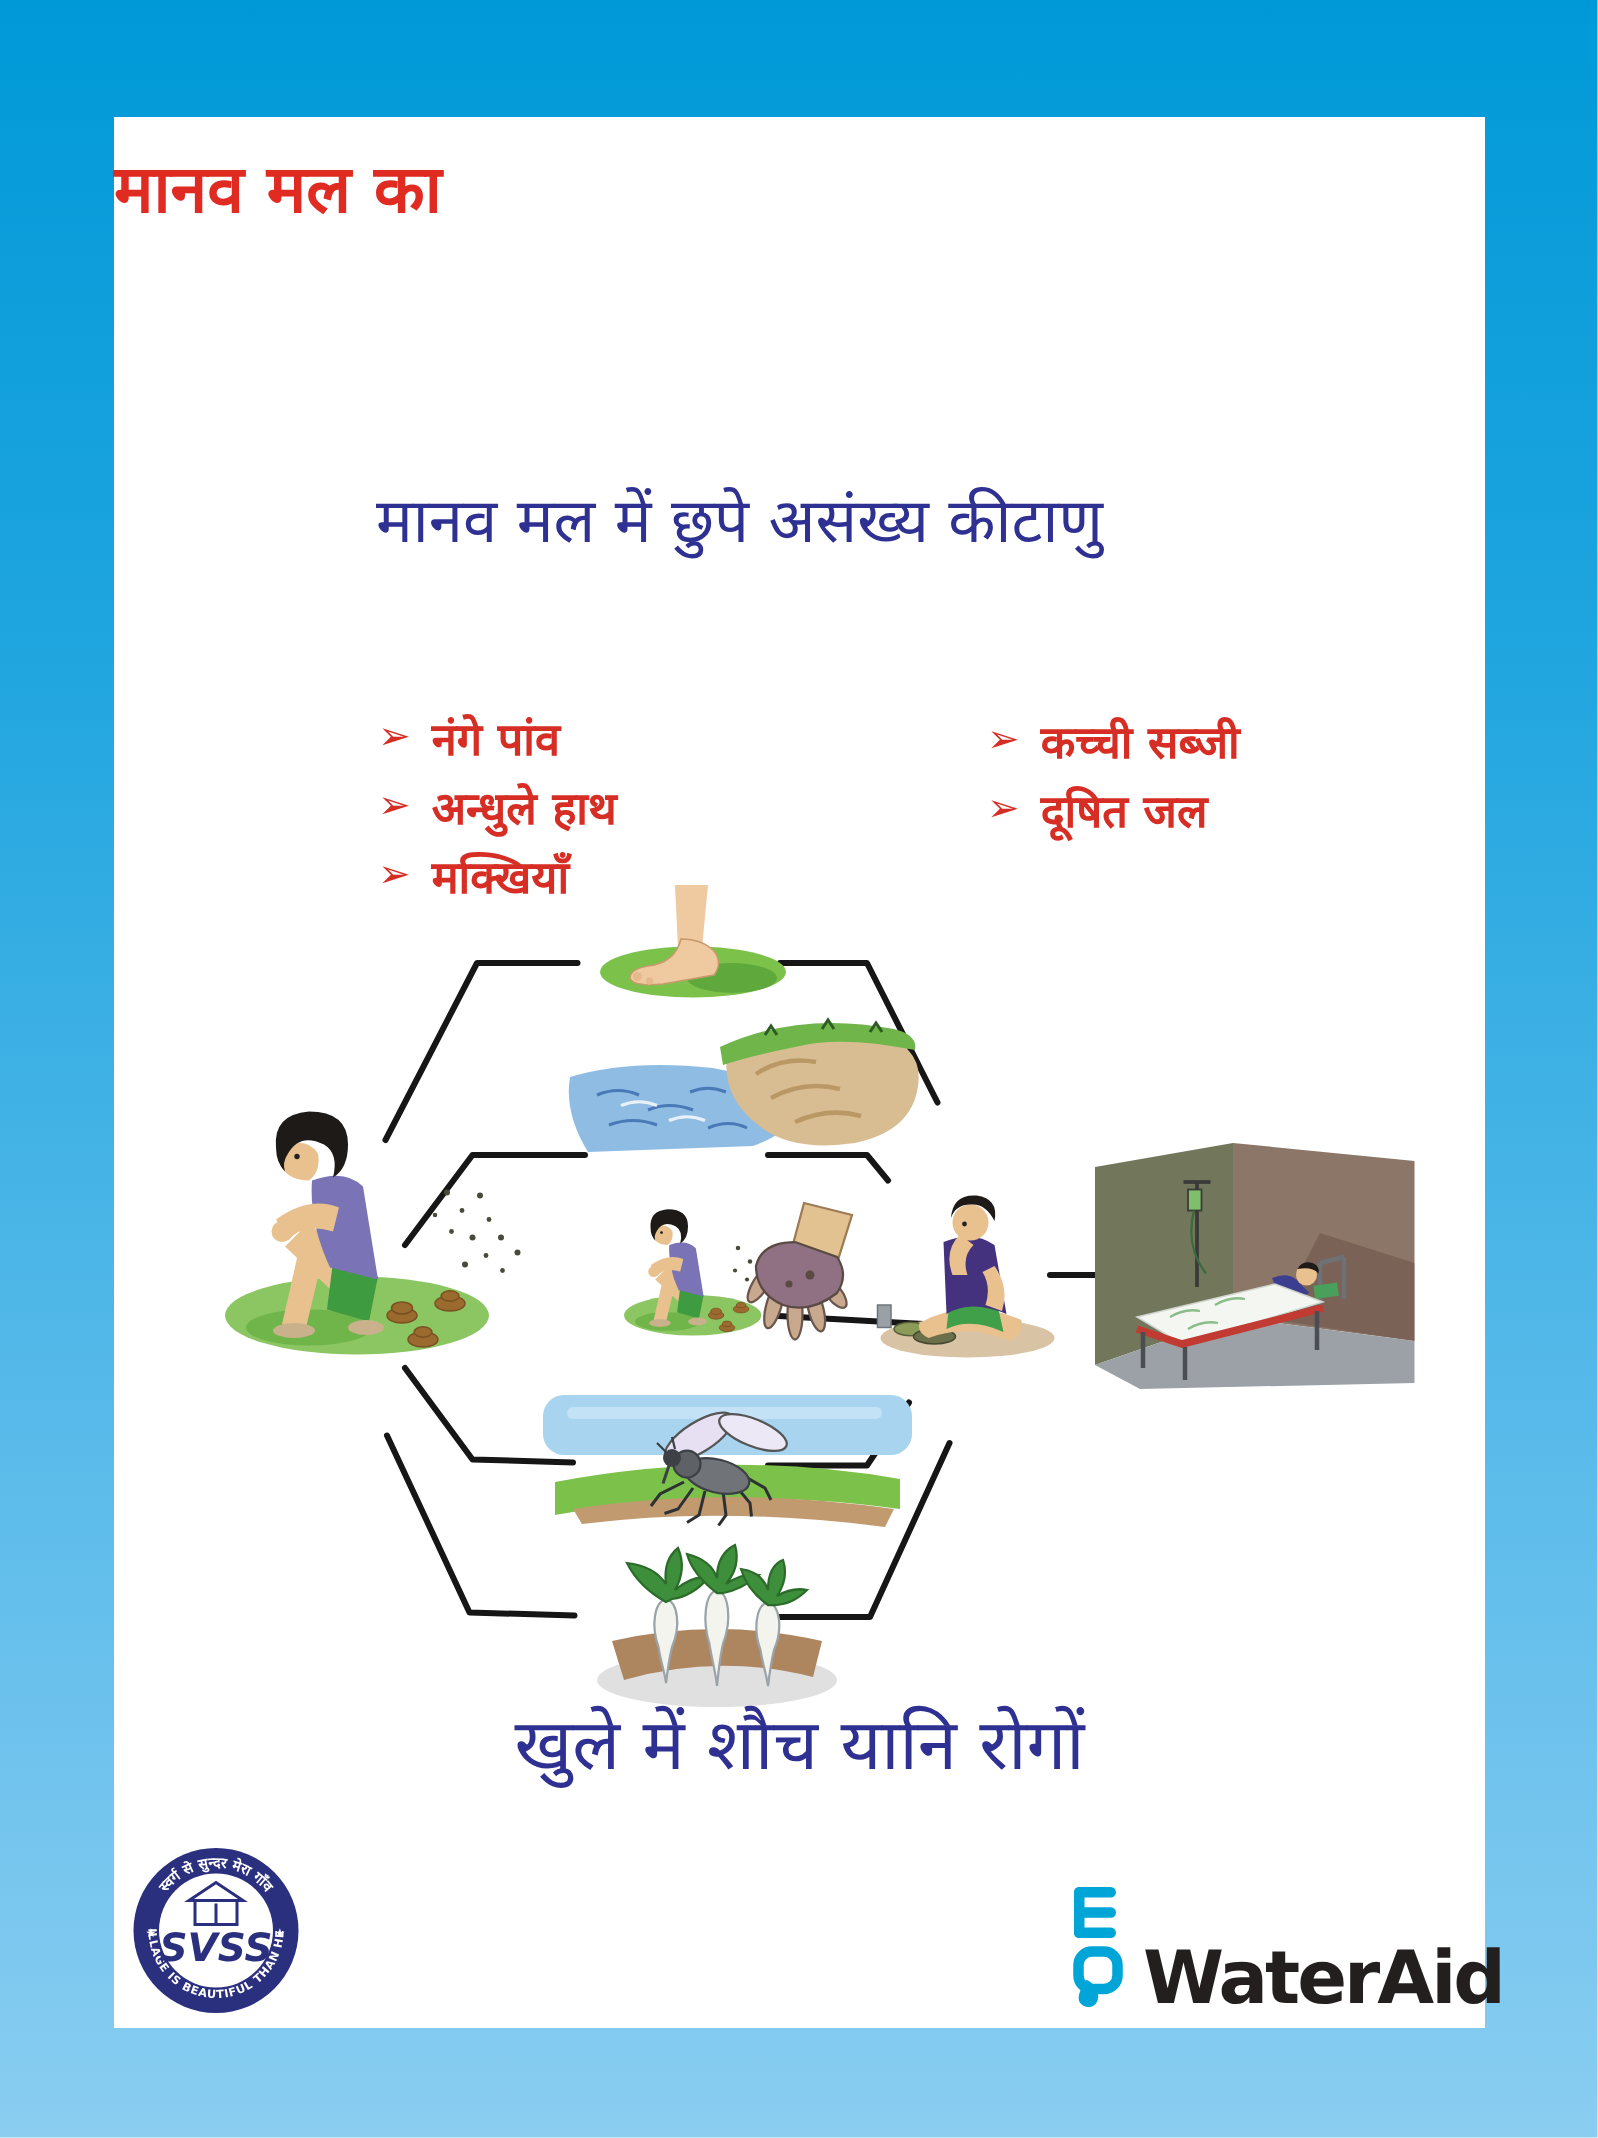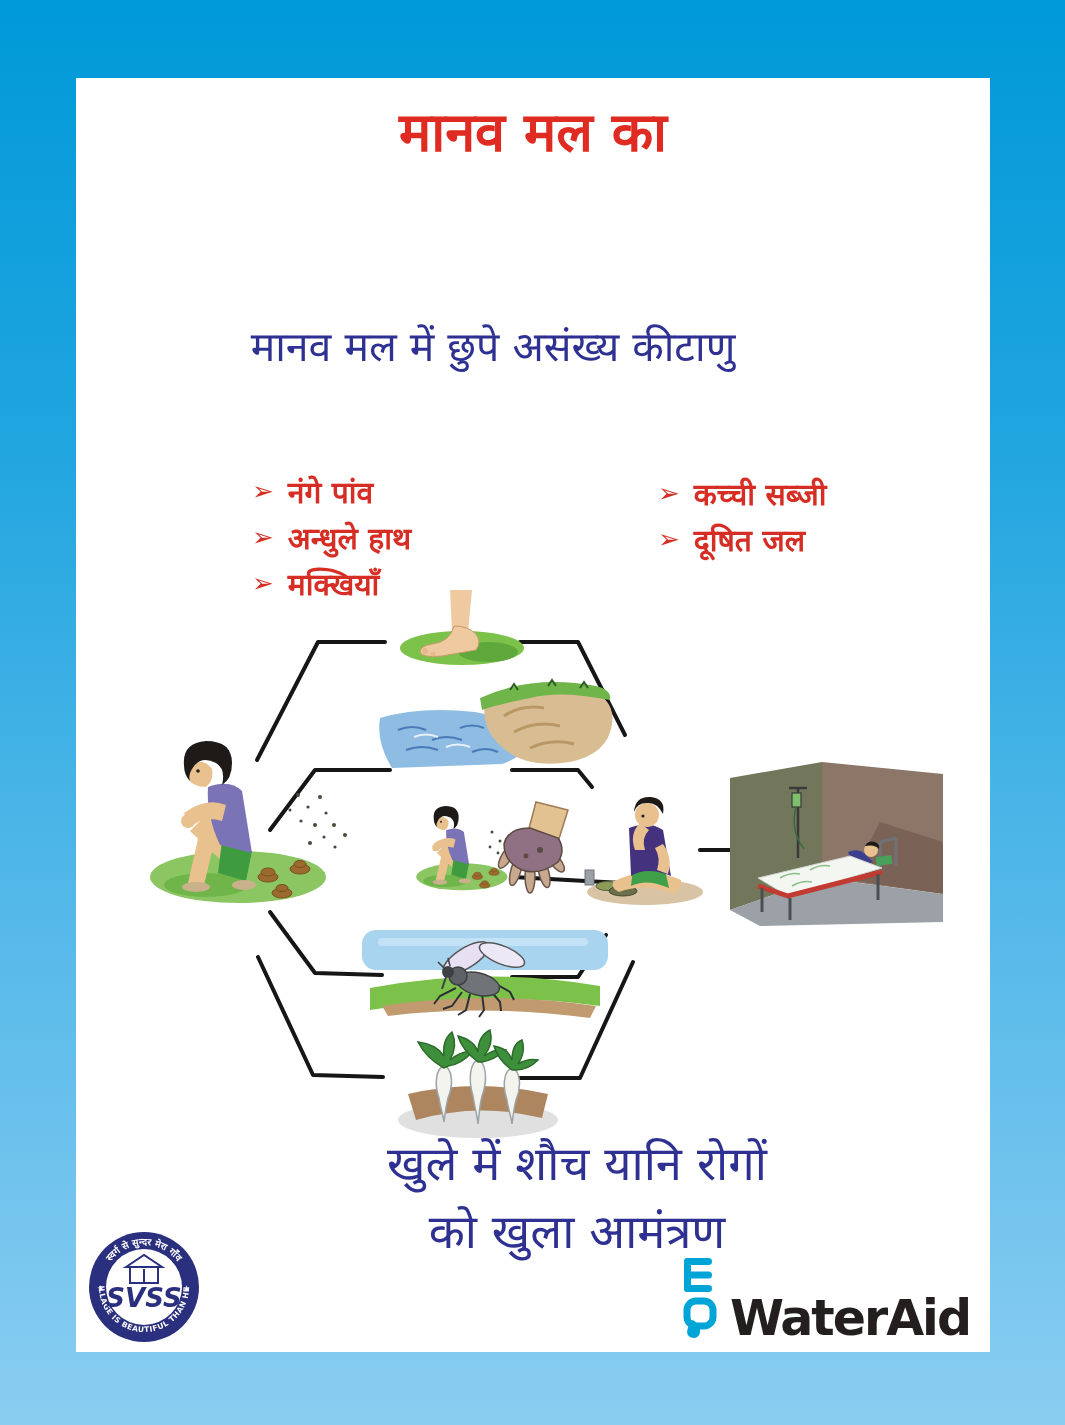--- a/index.html
+++ b/index.html
@@ -2,34 +2,34 @@
 <html><head>
 <meta charset="utf-8">
 <style>
   html,body{margin:0;padding:0;}
   body{
     width:1065px;height:1425px;position:relative;overflow:hidden;
     background:linear-gradient(180deg,#0099D8 0%,#1FA5DF 30%,#5ABBEA 68%,#8ACDF1 100%);
     font-family:"DejaVu Sans",sans-serif;
   }
   .card{position:absolute;left:76px;top:78px;width:914px;height:1274px;background:#FFFFFF;}
-  .title{position:absolute;left:76px;top:100px;width:914px;text-align:center;
-    color:#DF2B21;font-size:54px;font-weight:bold;line-height:1.22;}
+  .title{position:absolute;left:76px;top:100px;width:914px;text-align:left;
+    color:#DF2B21;font-size:44px;font-weight:bold;line-height:1.22;}
   .subtitle{position:absolute;left:76px;top:320px;width:834px;text-align:center;
     color:#2E3192;font-size:41px;font-weight:500;line-height:1.33;}
   .bullets{position:absolute;color:#D62E24;font-size:30px;font-weight:600;}
   .bullets .row{display:flex;align-items:center;gap:14px;height:46px;}
   .bullets .arrow{font-size:26px;line-height:1;}
   .bullets-left{left:252px;top:468px;}
   .bullets-right{left:658px;top:470px;}
   .diagram{position:absolute;left:130px;top:585px;width:830px;height:560px;}
   .footer{position:absolute;left:76px;top:1130px;width:914px;text-align:center;
-    color:#2E3192;font-size:47px;font-weight:500;line-height:1.45;margin-left:44px;}
+    color:#2E3192;font-size:47px;font-weight:500;line-height:1.45;}
   .svss{position:absolute;left:86px;top:1229px;width:116px;height:116px;}
-  .wateraid{position:absolute;left:680px;top:1256px;display:flex;align-items:flex-end;}
+  .wateraid{position:absolute;left:712px;top:1256px;display:flex;align-items:flex-end;}
   .wateraid .mark{width:42px;height:84px;}
   .wateraid .name{font-size:49px;font-weight:bold;color:#231F1F;letter-spacing:-2px;
     line-height:0.86;margin-left:8px;}
 </style>
 </head>
 <body>
 
 <div class="card"></div>
 
 <div class="title">
@@ -259,21 +259,20 @@
     <g fill="#3E8F3C" stroke="#2C6B2A" stroke-width="1.5">
       <path d="M52,36 Q34,26 26,10 Q44,12 52,24 Q50,8 60,0 Q66,14 58,28 Q70,18 80,20 Q70,32 56,34 Z"></path>
       <path d="M86,30 Q70,18 66,4 Q82,8 86,20 Q86,4 98,-2 Q102,12 92,24 Q104,16 114,18 Q102,28 90,30 Z"></path>
       <path d="M120,38 Q106,28 102,14 Q116,16 120,28 Q120,12 130,8 Q134,20 126,32 Q136,26 146,28 Q136,38 124,38 Z"></path>
     </g>
   </g>
 </svg>
 
 <div class="footer">
   <div>खुले में शौच यानि रोगों</div>
-  <div>को खुला आमंत्रण</div>
 </div>
 
 <svg class="svss" viewBox="0 0 116 116">
   <defs>
     <path id="arcTop" d="M16,58 a42,42 0 1 1 84,0"></path>
     <path id="arcBot" d="M13,58 a45,45 0 1 0 90,0"></path>
   </defs>
   <circle cx="58" cy="58" r="55" fill="#2A2F7E"></circle>
   <circle cx="58" cy="58" r="38" fill="#FFFFFF"></circle>
   <text font-size="9.5" fill="#FFFFFF" font-weight="bold">

